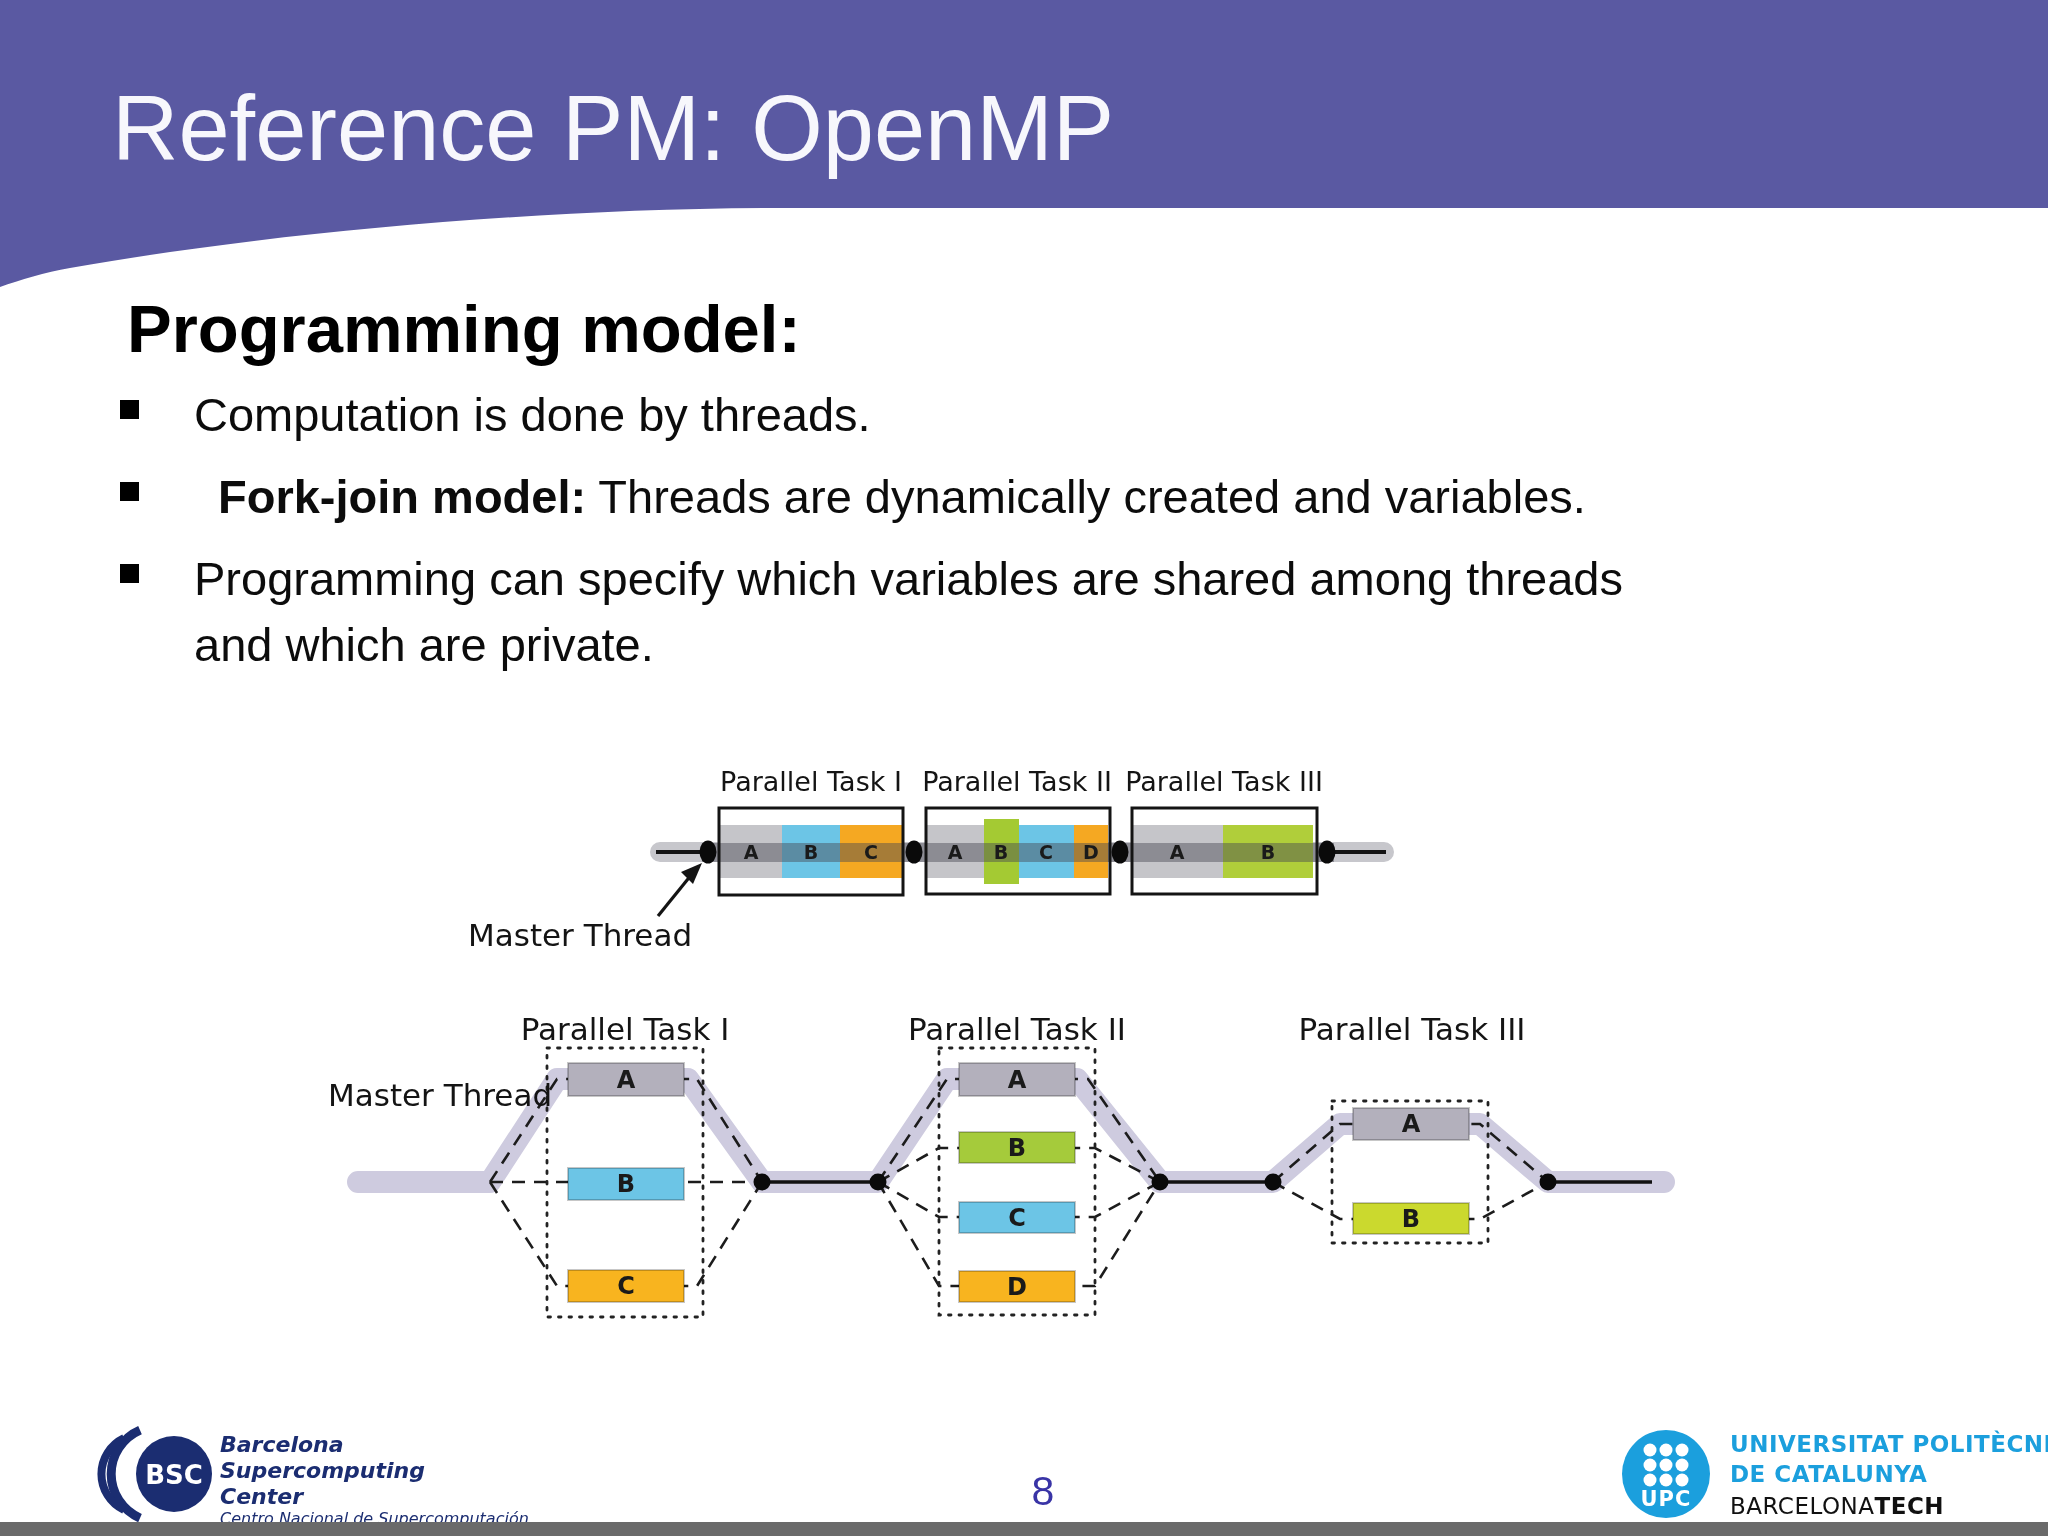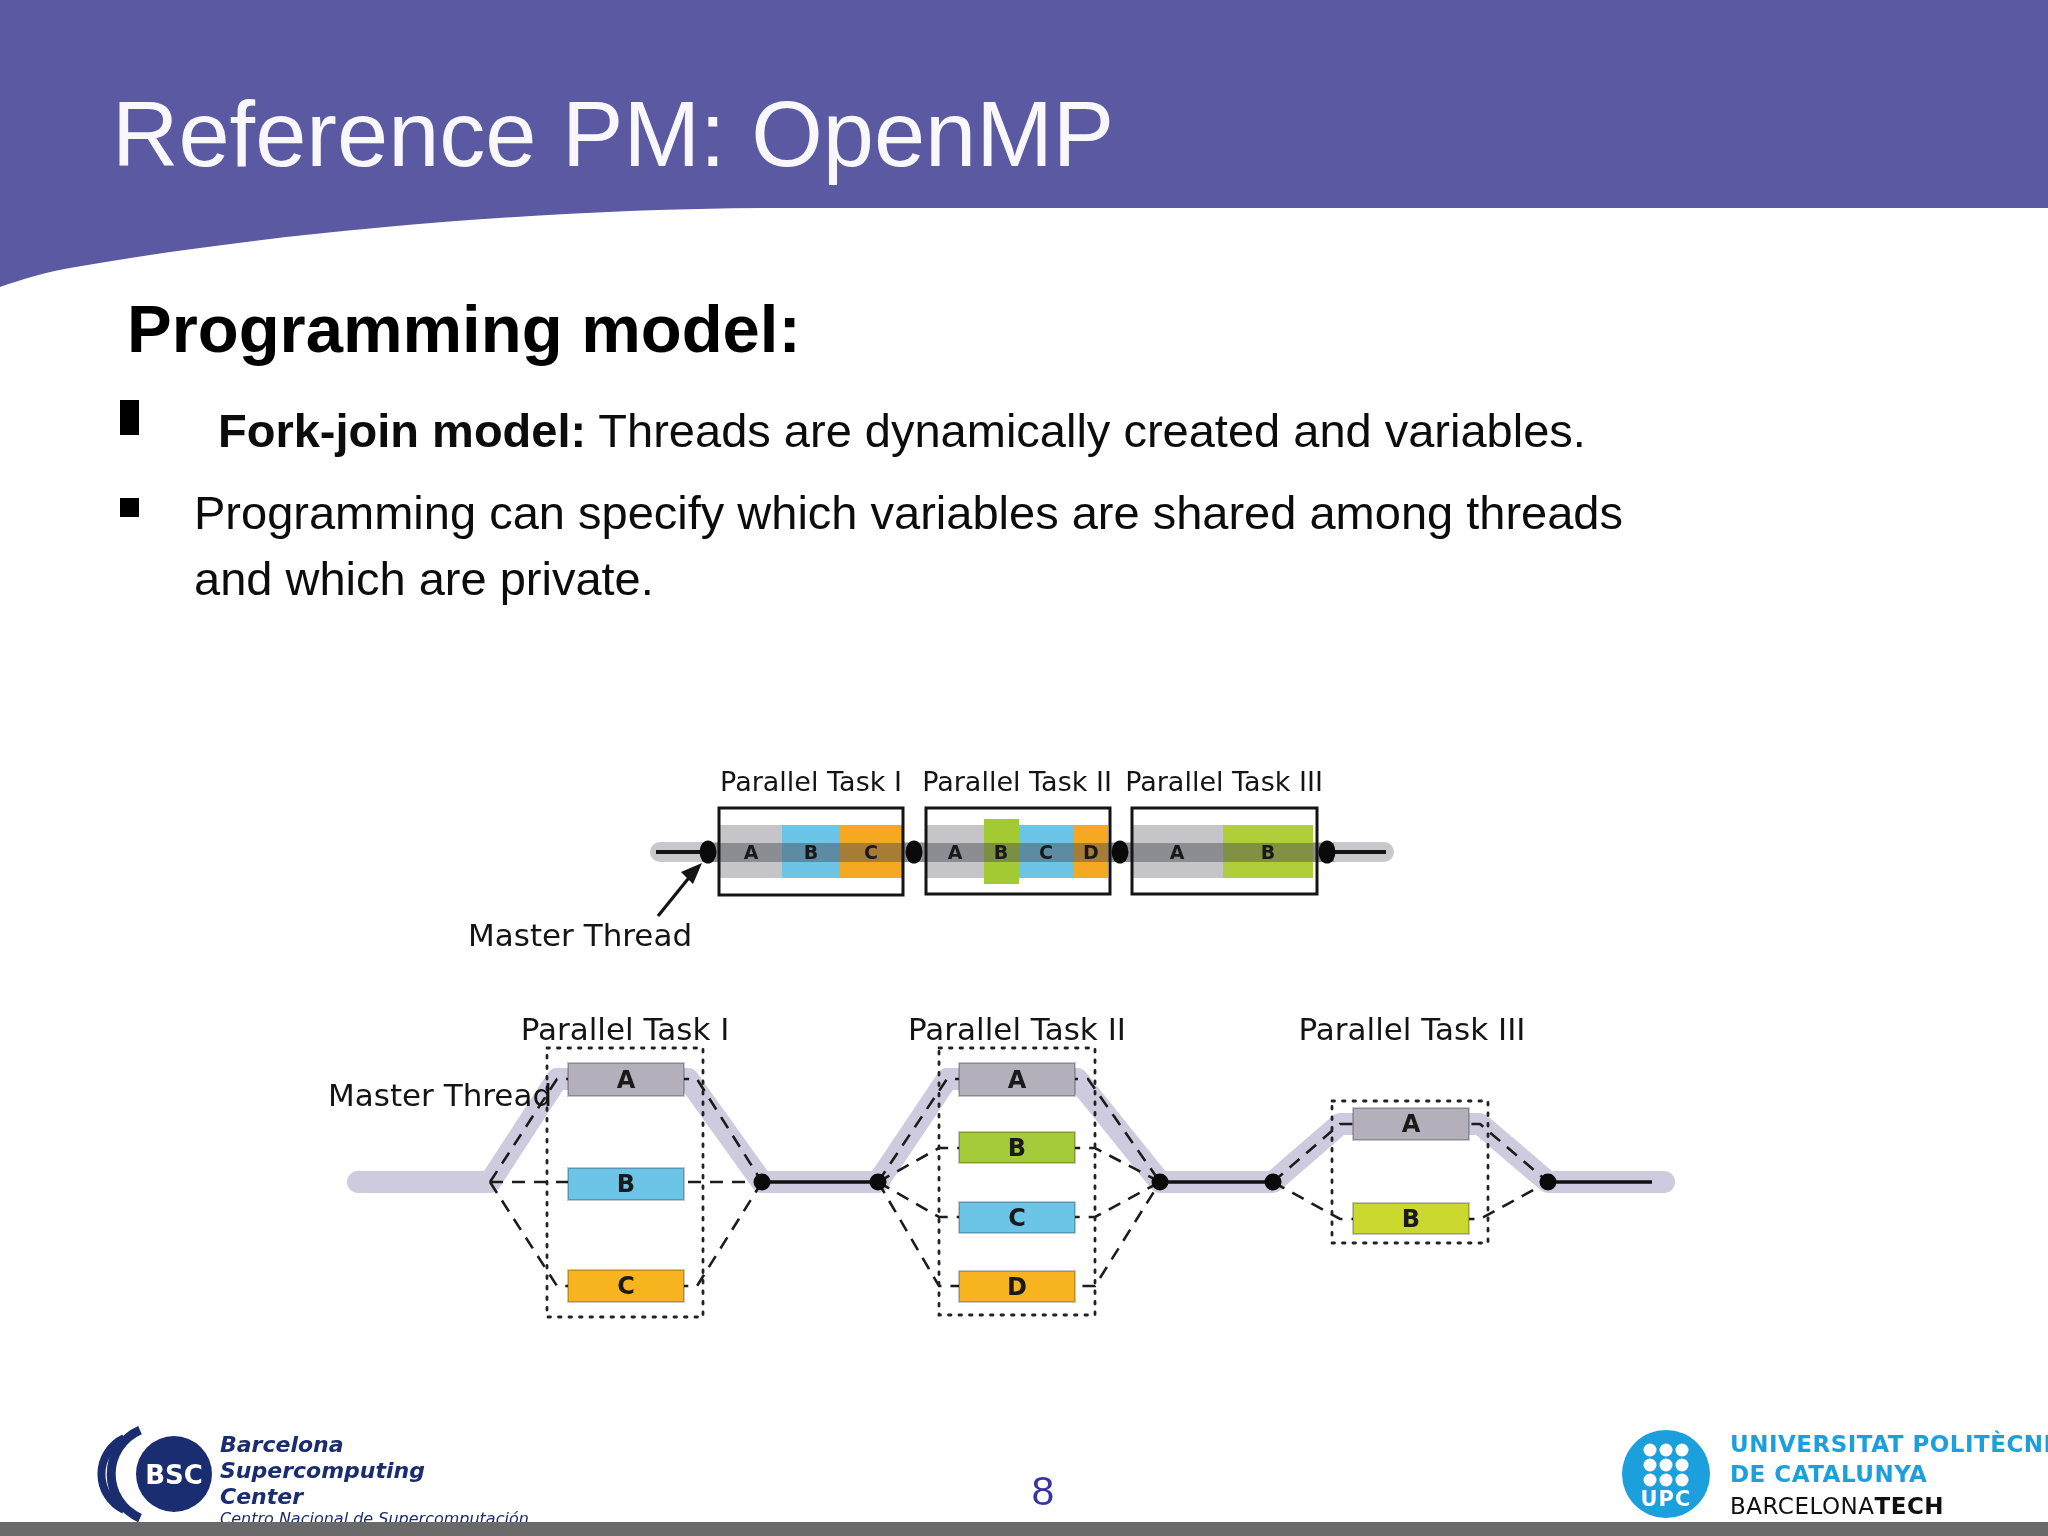--- a/index.html
+++ b/index.html
@@ -1,20 +1,20 @@
 <!DOCTYPE html>
 <html><head>
 <meta charset="utf-8">
 <style>
   html,body{margin:0;padding:0;background:#fff;}
   .slide{position:relative;width:2048px;height:1536px;background:#ffffff;overflow:hidden;
          font-family:"Liberation Sans",sans-serif;}
   .hdr-svg{position:absolute;left:0;top:0;}
   .slide-title{position:absolute;left:112px;top:76px;font-size:92px;line-height:1.15;
-               color:#f7f7fc;font-weight:400;letter-spacing:0px;margin-top:6px;}
+               color:#f7f7fc;font-weight:400;letter-spacing:0px;}
   .heading{position:absolute;left:127px;top:290px;font-size:67px;font-weight:700;color:#000;}
   .bullets{position:absolute;left:112px;top:382px;width:1800px;}
   .bullet{position:relative;padding-left:82px;font-size:47px;line-height:66px;color:#0c0c0c;
           margin-bottom:16px;}
   .bullet .sq{position:absolute;left:8px;top:18px;width:19px;height:19px;background:#000;}
   .bullet b{font-weight:700;margin-left:24px;}
   .diagram{position:absolute;left:0;top:0;}
   .page-num{position:absolute;left:1008px;top:1468px;width:70px;text-align:center;
             font-size:41px;color:#3934a6;}
   .bottom-bar{position:absolute;left:0;top:1522px;width:2048px;height:14px;background:#6a6a6a;}
@@ -37,20 +37,21 @@
   <svg class="hdr-svg" width="2048" height="300">
     <path d="M0,0 H2048 V208 H790 C520,208 250,236 70,268 C45,272 20,280 0,287 Z" fill="#5a59a2"></path>
   </svg>
   <div class="slide-title">Reference PM: OpenMP</div>
 
   <div class="heading">Programming model:</div>
 
   <div class="bullets">
     <div class="bullet">
       <span class="sq"></span>
+      <span>Computation is done by threads.</span>
     </div>
     <div class="bullet">
       <span class="sq"></span>
       <b>Fork-join model:</b><span> Threads are dynamically created and variables.</span>
     </div>
     <div class="bullet">
       <span class="sq"></span>
       <div>Programming can specify which variables are shared among threads</div>
       <div>and which are private.</div>
     </div>

